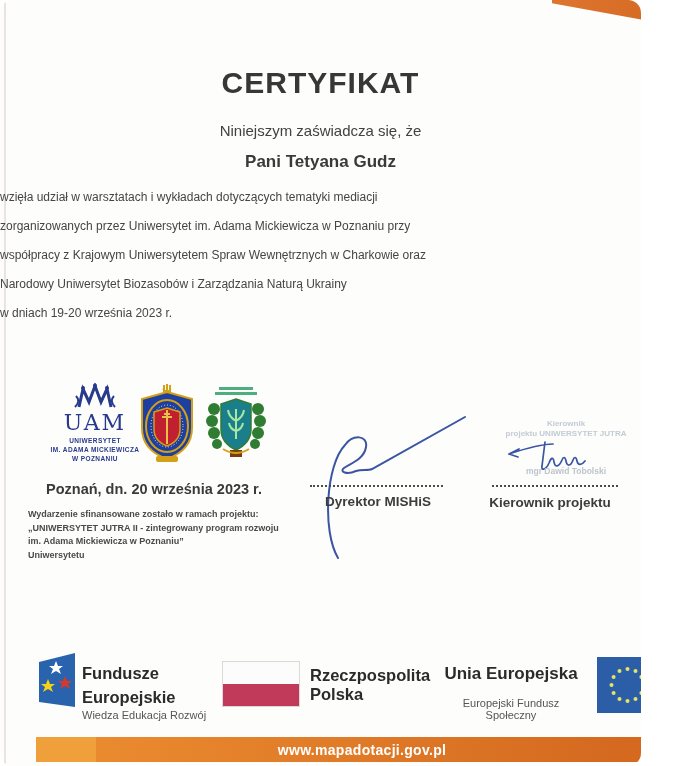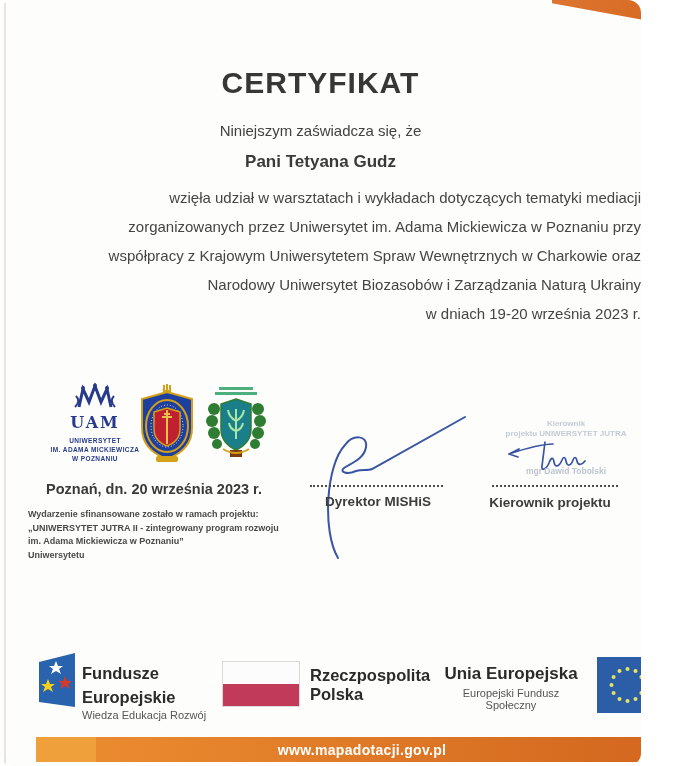--- a/index.html
+++ b/index.html
@@ -31,29 +31,29 @@
   .cert-intro {
     position:absolute; top:122px; left:0; width:100%;
     text-align:center; font-size:15px; color:#424242;
   }
   .cert-recipient {
     position:absolute; top:152px; left:0; width:100%;
     text-align:center; font-size:17px; font-weight:bold; color:#3a3a3a;
   }
   .cert-body {
     position:absolute; top:183px; left:0; width:100%;
-    text-align:right; font-size:15px; color:#454545;
+    text-align:left; font-size:12px; color:#454545;
   }
   .cert-body .bline { line-height:29px; height:29px; }
   .cert-body .bold { font-weight:bold; color:#3b3b3b; }
 
   
   .uam-logo { position:absolute; left:45px; top:383px; width:100px; text-align:center; }
   .uam-abbr {
-    font-family:"DejaVu Serif", serif; font-weight:bold; font-size:16px;
+    font-family:"DejaVu Serif", serif; font-weight:normal; font-size:22px;
     letter-spacing:2px; color:var(--navy,#273A8C); line-height:20px;
   }
   .uam-caption { font-size:6.5px; font-weight:bold; color:var(--navy,#273A8C); line-height:9px; letter-spacing:.4px; margin-top:3px; }
   .emblem { position:absolute; }
 
   .place-date {
     position:absolute; left:18px; top:481px; width:272px; text-align:center;
     font-size:14.5px; font-weight:bold; color:#3a3a3a;
   }
   .funding-note {
@@ -80,21 +80,21 @@
   .fe-title { font-size:16.5px; font-weight:bold; color:#2b2b2b; line-height:18px;margin-top:6px; }
   .fe-sub { font-size:11px; color:#555; margin-top:3px; }
   .pl-flag { position:absolute; left:222px; top:661px; width:76px; height:44px;
     border:1px solid #d9d9d9; background:#fcfcfc; }
   .pl-flag .red { position:absolute; left:0; right:0; bottom:0; height:22px;
     background:var(--poland-red,#C23A5A); }
   .pl-text { position:absolute; left:310px; top:666px; font-size:16.5px; font-weight:bold;
     color:#2b2b2b; line-height:19px; }
   .eu-text { position:absolute; left:436px; top:664px; width:150px; text-align:center; }
   .eu-title { font-size:17px; font-weight:bold; color:#2b2b2b; }
-  .eu-sub { font-size:11px; color:#555; margin-top:3px; }
+  .eu-sub { font-size:11px; color:#555; margin-top:13px; }
   .eu-flag { position:absolute; left:597px; top:657px; }
 
   
   .url-bar {
     position:absolute; left:36px; top:737px; width:652px; height:25px;
     background:linear-gradient(to right, #ea8a2f 10%, var(--bar-orange-dark,#D4691F) 90%);
     display:flex; align-items:center; justify-content:center;
   }
   .url-bar .light-seg {
     position:absolute; left:0; top:0; bottom:0; width:60px;

